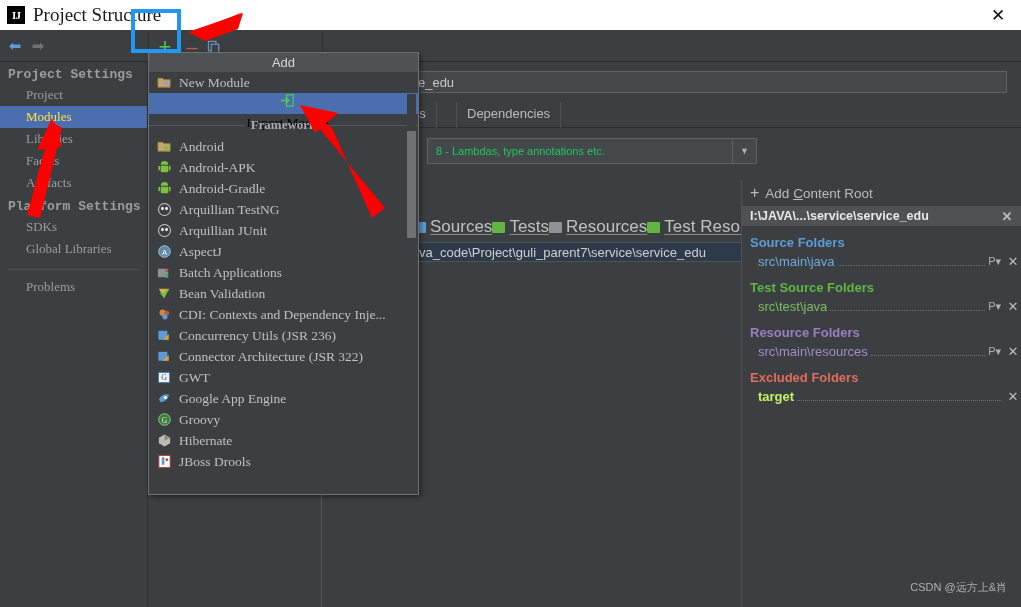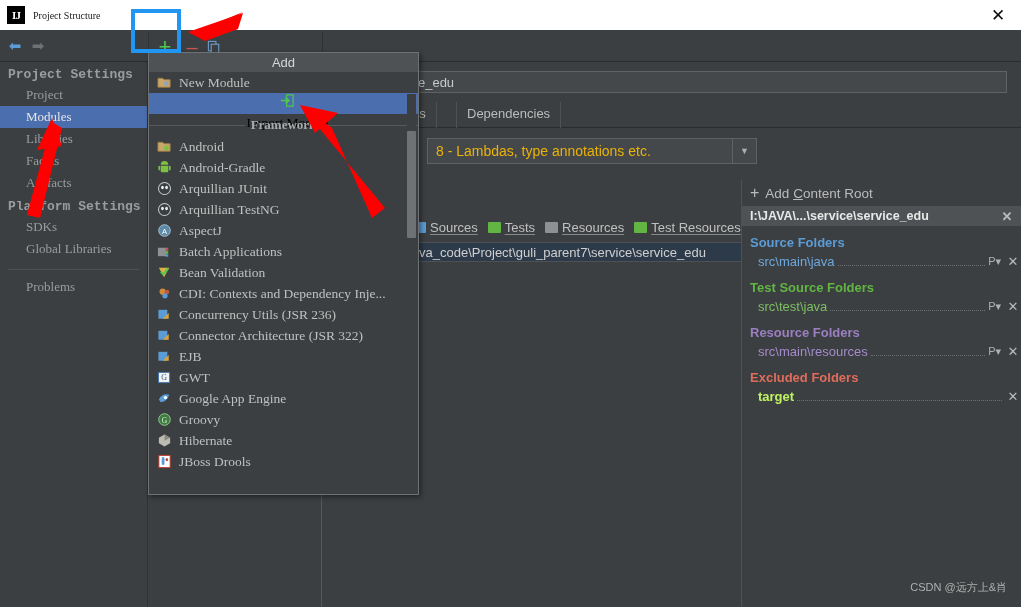--- a/index.html
+++ b/index.html
@@ -18,21 +18,21 @@
     background:#FFFFFF; color:#000000;
     display:flex; align-items:center;
   }
   .tb-logo{
     width:18px;height:18px;margin-left:7px;margin-right:8px;
     background:#000; color:#fff; font-size:11px; font-weight:bold;
     display:flex;align-items:center;justify-content:center;
     letter-spacing:-1px;
     font-family:"Liberation Serif", serif;
   }
-  .tb-title{ font-size:10px; color:#1a1a1a; font-family:"Liberation Serif", serif;}
+  .tb-title{ font-size:19px; color:#1a1a1a; font-family:"Liberation Serif", serif;}
   .tb-close{
     position:absolute; right:0; top:0; width:46px;height:30px;
     display:flex;align-items:center;justify-content:center;
     font-size:17px; color:#111; cursor:pointer;
   }
 
   
   .toolbar{
     position:absolute; left:0; top:30px; width:1021px; height:32px;
     background:#3C3F41;
@@ -72,21 +72,21 @@
     background:#3C3F41; border-right:1px solid #2F3133;
   }
   .sb-group{
     padding:5px 0 2px 8px; font-weight:bold; color:#9a9da0; font-size:13px;
     font-family:Liberation Mono, monospace;
   }
   .sb-item{
     padding:3px 0 3px 26px; color:#9a9da0; font-size:13px; cursor:pointer;
     font-family:"Liberation Serif", serif;
   }
-  .sb-item.sel{ background:#4B6EAF; color:#e5e5e5;}
+  .sb-item.sel{ background:#4B6EAF; color:#fde047;}
   .sb-divider{ margin:9px 8px 6px 8px; height:1px; background:#4E5254;}
 
   
   .modlist{
     position:absolute;left:148px;top:62px;width:174px;height:545px;
     background:#3C3F41; border-right:1px solid #55595B;
   }
   
   .detail{
     position:absolute;left:323px;top:62px;width:698px;height:545px;
@@ -114,29 +114,29 @@
   .tab.t1{ left:78px; }
   .tab.t2{ left:133px; }
 
   .lang-row{
     position:absolute;left:104px;top:76px;width:330px;height:26px;
   }
   .combo{
     width:100%;height:26px;background:#45484A;border:1px solid #5E6264;
     display:flex;align-items:center;
   }
-  .combo-val{ flex:1;padding-left:8px;font-size:14px;color:#eab308;}
+  .combo-val{ flex:1;padding-left:8px;font-size:11px;color:#22c55e;}
   .combo-arrow{
     width:24px;height:24px;display:flex;align-items:center;justify-content:center;
     border-left:1px solid #5E6264; font-size:9px;color:#AFAFAF;
   }
 
   .srcbar{
     position:absolute;left:90px;top:155px;width:600px;height:20px;
-    display:flex;align-items:center; gap:10px; font-size:13px;
+    display:flex;align-items:center; font-size:17px;
   }
   .srcitem{ display:flex;align-items:center;gap:4px;cursor:pointer;}
   .srcitem span.lbl{ text-decoration:underline; text-underline-offset:2px;
      text-decoration-color:#888; color:#C0C0C0;}
   .fldico{ width:13px;height:11px;border-radius:1px;display:inline-block;position:relative;}
 
   
   .rootlist{
     position:absolute;left:90px;top:180px;width:650px;height:375px;
     background:#3C3F41;
@@ -397,53 +397,64 @@
   <div class="mi">
     <span class="ic">
       <svg width="15" height="15" viewBox="0 0 16 16">
         <path d="M1 4 L1 13 L14 13 L14 5 L7.5 5 L6 3.5 L1 3.5 Z" fill="#C9A66B" stroke="#9A7B43" stroke-width="1"></path>
         <circle cx="10" cy="9.5" r="2.6" fill="#7BC043"></circle>
       </svg>
     </span>
     <span>Android</span>
   </div>
 
-
   <div class="mi">
     <span class="ic">
       <svg width="15" height="15" viewBox="0 0 16 16">
         <path d="M4 6 h8 v6 a1 1 0 0 1 -1 1 h-6 a1 1 0 0 1 -1 -1 z" fill="#7BC043"></path>
         <path d="M4 5 a4 4 0 0 1 8 0 z" fill="#7BC043"></path>
         <rect x="1.5" y="6" width="1.8" height="5" rx=".9" fill="#7BC043"></rect>
         <rect x="12.7" y="6" width="1.8" height="5" rx=".9" fill="#7BC043"></rect>
       </svg>
     </span>
+    <span>Android-APK</span>
+  </div>
+
+  <div class="mi">
+    <span class="ic">
+      <svg width="15" height="15" viewBox="0 0 16 16">
+        <path d="M4 6 h8 v6 a1 1 0 0 1 -1 1 h-6 a1 1 0 0 1 -1 -1 z" fill="#7BC043"></path>
+        <path d="M4 5 a4 4 0 0 1 8 0 z" fill="#7BC043"></path>
+        <rect x="1.5" y="6" width="1.8" height="5" rx=".9" fill="#7BC043"></rect>
+        <rect x="12.7" y="6" width="1.8" height="5" rx=".9" fill="#7BC043"></rect>
+      </svg>
+    </span>
     <span>Android-Gradle</span>
   </div>
 
   <div class="mi">
     <span class="ic">
       <svg width="15" height="15" viewBox="0 0 16 16">
         <circle cx="8" cy="8" r="6.4" fill="#3A3F42" stroke="#C8CCCE" stroke-width="1.1"></circle>
         <ellipse cx="5.8" cy="7" rx="1.5" ry="1.9" fill="#EDEDED"></ellipse>
         <ellipse cx="10.2" cy="7" rx="1.5" ry="1.9" fill="#EDEDED"></ellipse>
       </svg>
     </span>
-    <span>Arquillian JUnit</span>
+    <span>Arquillian TestNG</span>
   </div>
 
   <div class="mi">
     <span class="ic">
       <svg width="15" height="15" viewBox="0 0 16 16">
         <circle cx="8" cy="8" r="6.4" fill="#3A3F42" stroke="#C8CCCE" stroke-width="1.1"></circle>
         <ellipse cx="5.8" cy="7" rx="1.5" ry="1.9" fill="#EDEDED"></ellipse>
         <ellipse cx="10.2" cy="7" rx="1.5" ry="1.9" fill="#EDEDED"></ellipse>
       </svg>
     </span>
-    <span>Arquillian TestNG</span>
+    <span>Arquillian JUnit</span>
   </div>
 
   <div class="mi">
     <span class="ic">
       <svg width="15" height="15" viewBox="0 0 16 16">
         <circle cx="8" cy="8" r="6.2" fill="#5D8AA8" stroke="#A9C3D4" stroke-width="1"></circle>
         <text x="8" y="11.3" font-size="8" fill="#FFFFFF" text-anchor="middle" font-family="Liberation Sans, sans-serif">A</text>
       </svg>
     </span>
     <span>AspectJ</span>
@@ -495,29 +506,20 @@
   <div class="mi">
     <span class="ic">
       <svg width="15" height="15" viewBox="0 0 16 16">
         <rect x="1.5" y="3" width="9.5" height="9.5" fill="#5C9CD6"></rect>
         <path d="M6 12.5 L12.5 12.5 L12.5 6.5 Z" fill="#D8A23C"></path>
       </svg>
     </span>
     <span>Connector Architecture (JSR 322)</span>
   </div>
 
-  <div class="mi">
-    <span class="ic">
-      <svg width="15" height="15" viewBox="0 0 16 16">
-        <rect x="1.5" y="3" width="9.5" height="9.5" fill="#5C9CD6"></rect>
-        <path d="M6 12.5 L12.5 12.5 L12.5 6.5 Z" fill="#D8A23C"></path>
-      </svg>
-    </span>
-    <span>EJB</span>
-  </div>
 
   <div class="mi">
     <span class="ic">
       <svg width="15" height="15" viewBox="0 0 16 16">
         <rect x="1.5" y="2.5" width="12" height="11" fill="#F2F2F2" stroke="#3A6EA5" stroke-width="1"></rect>
         <text x="7.5" y="11" font-size="8.5" fill="#2B5C97" text-anchor="middle" font-family="Liberation Serif, serif">G</text>
       </svg>
     </span>
     <span>GWT</span>
   </div>

